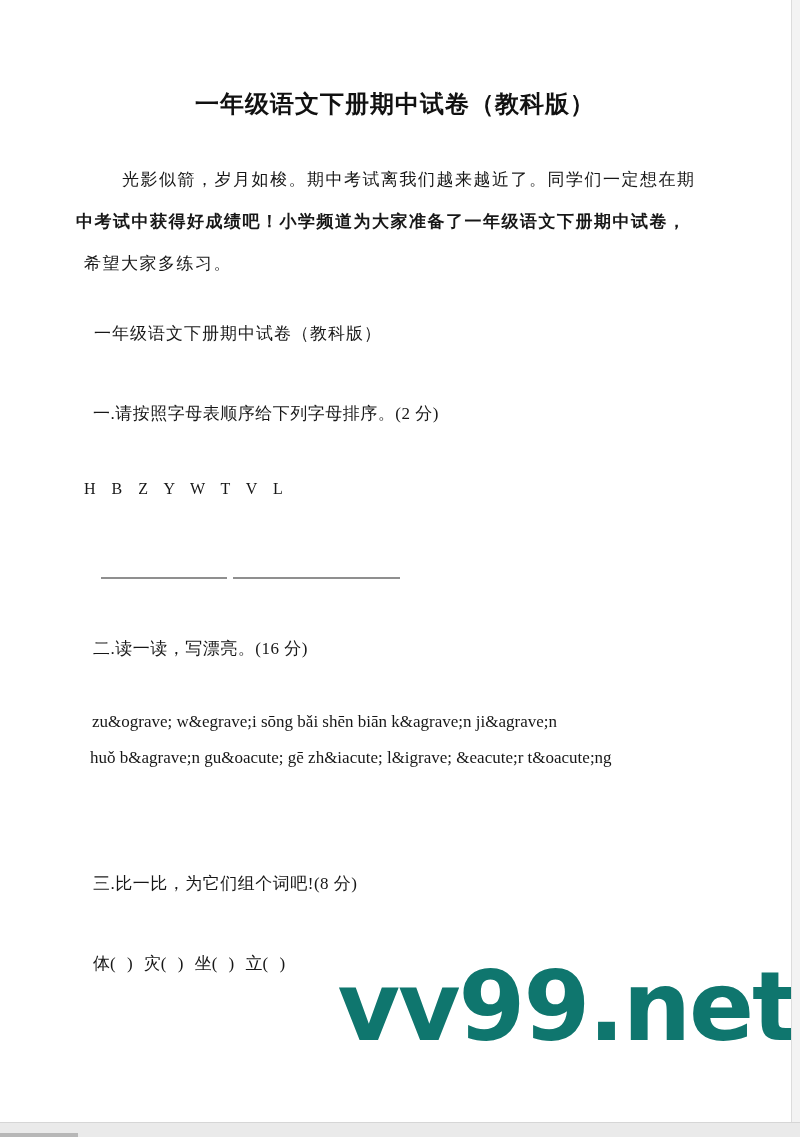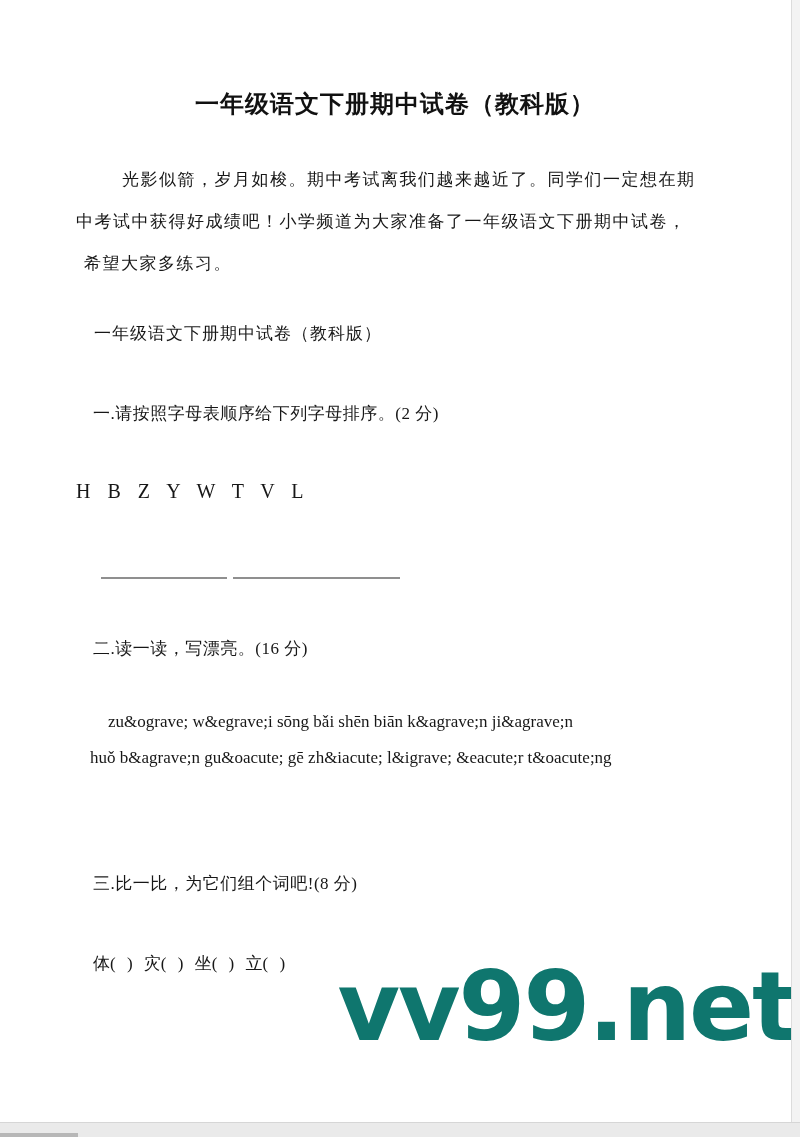--- a/index.html
+++ b/index.html
@@ -18,30 +18,30 @@
     top: 88px; left: 0; width: 790px;
     text-align: center;
     font-family: "DejaVu Sans", "Liberation Sans", sans-serif;
     font-weight: bold;
     font-size: 24px;
     letter-spacing: 1px;
     color: #111;
   }
   .body-text { font-size: 17px; color: #171717; white-space: pre; }
   .intro-line1 { top: 168px; left: 122px; letter-spacing: 1.5px; }
-  .intro-line2 { top: 210px; left: 76px;  letter-spacing: 1.5px; }
+  .intro-line2 { top: 210px; left: 76px;  letter-spacing: 1.5px; font-weight: bold; }
   .intro-line3 { top: 252px; left: 84px;  letter-spacing: 1.5px; }
   .subtitle    { top: 322px; left: 94px;  letter-spacing: 1px; }
   .q1-heading  { top: 402px; left: 93px;  letter-spacing: 0.5px; text-align: center; }
-  .q1-letters  { top: 480px; left: 76px;  font-size: 20px; letter-spacing: 6px; }
+  .q1-letters  { top: 480px; left: 84px;  font-size: 16px; letter-spacing: 6px; }
   .blank-line  { top: 577px; height: 2px; background: #8f8f8f; }
   .blank-1     { left: 101px; width: 126px; }
   .blank-2     { left: 233px; width: 167px; }
   .q2-heading  { top: 637px; left: 93px;  letter-spacing: 0.5px; }
-  .pinyin-1    { top: 712px; left: 108px; }
+  .pinyin-1    { top: 712px; left: 92px; }
   .pinyin-2    { top: 748px; left: 90px; }
   .q3-heading  { top: 872px; left: 93px;  letter-spacing: 0.5px; text-align: center; }
   .q3-words    { top: 952px; left: 93px;  word-spacing: 7px; }
   .watermark {
     top: 952px; right: 4px;
     font-family: "DejaVu Sans", "Liberation Sans", sans-serif;
     font-weight: 800;
     font-size: 96px;
     line-height: 110px;
     letter-spacing: -2px;

